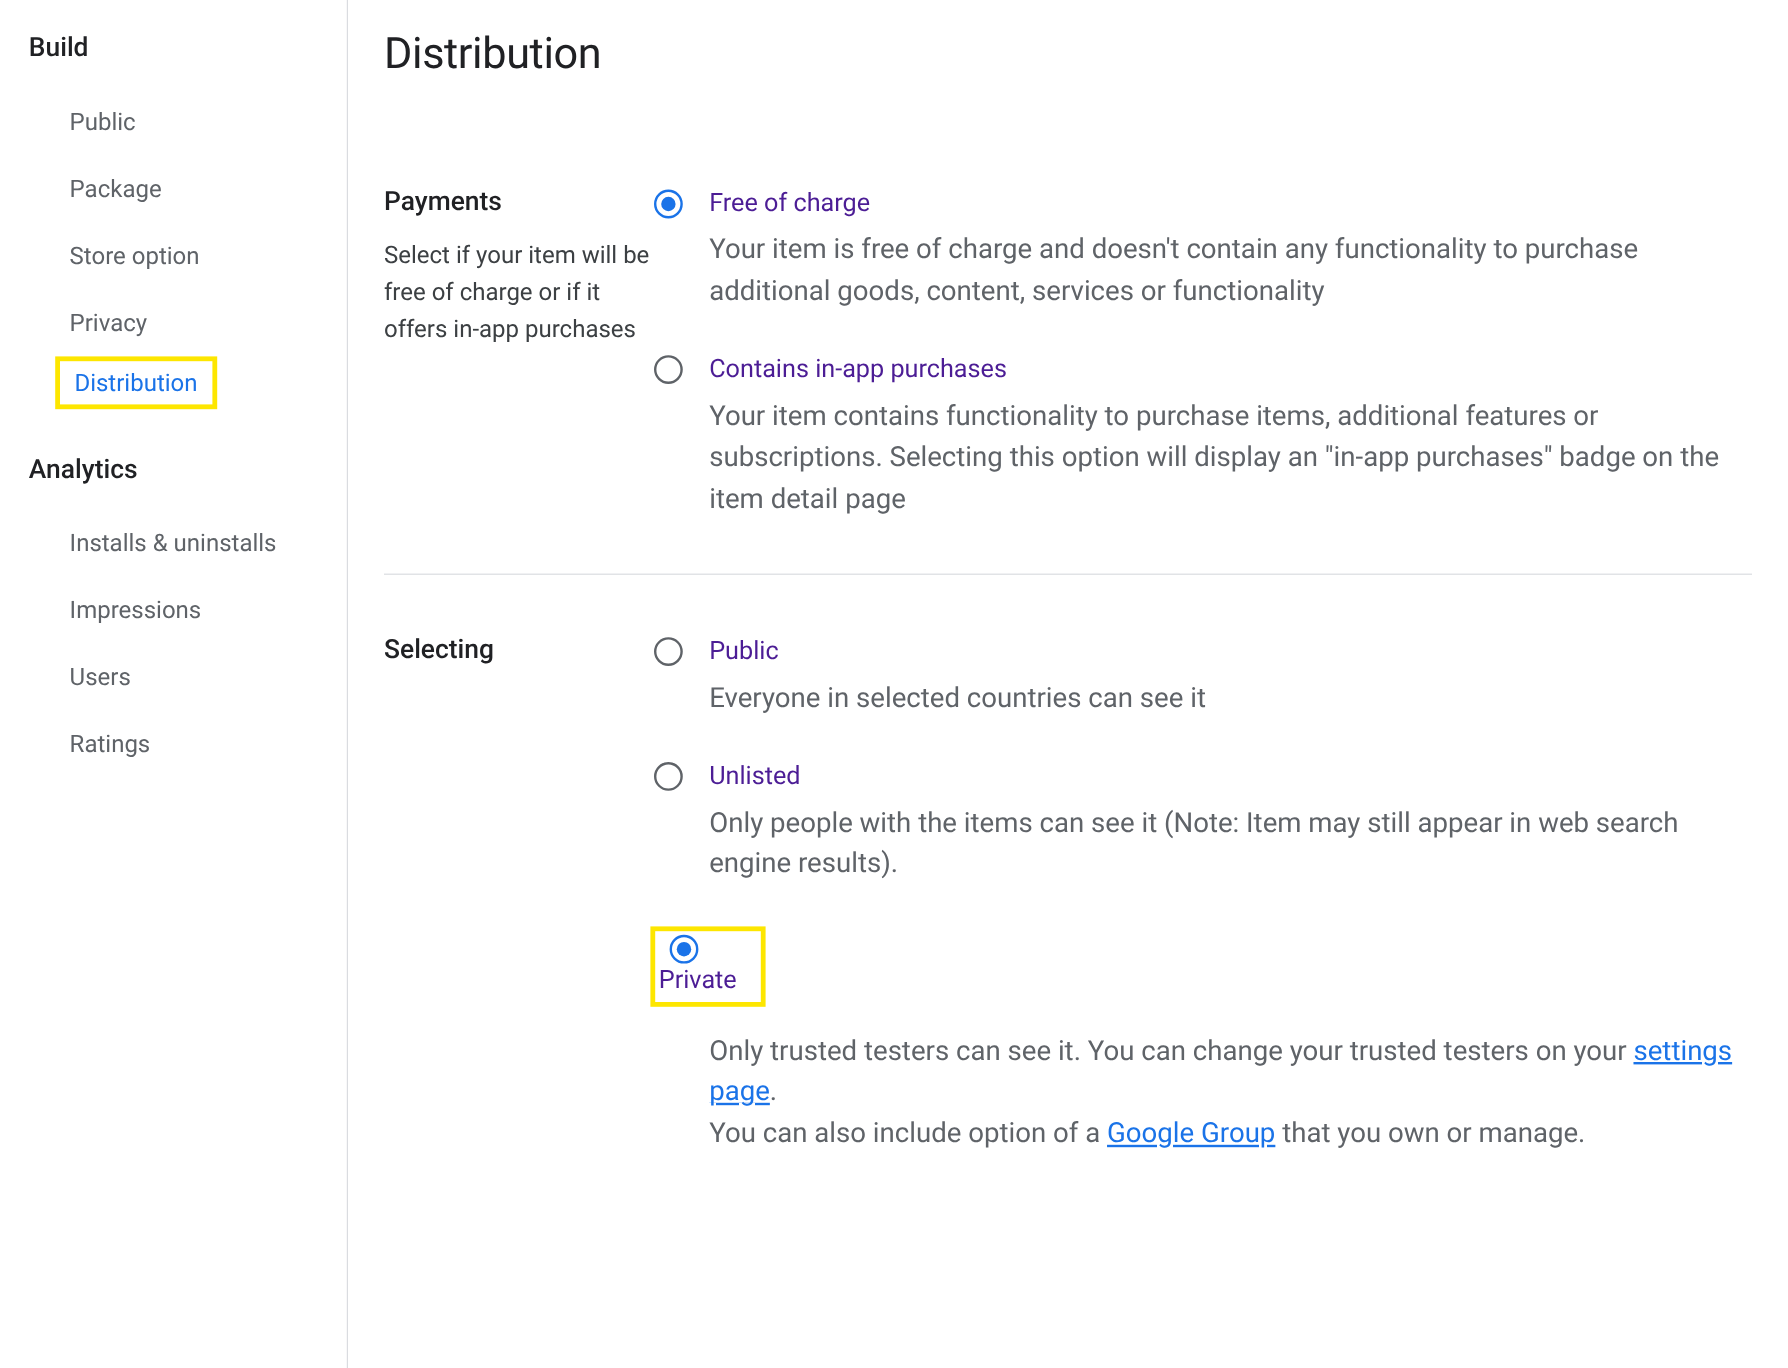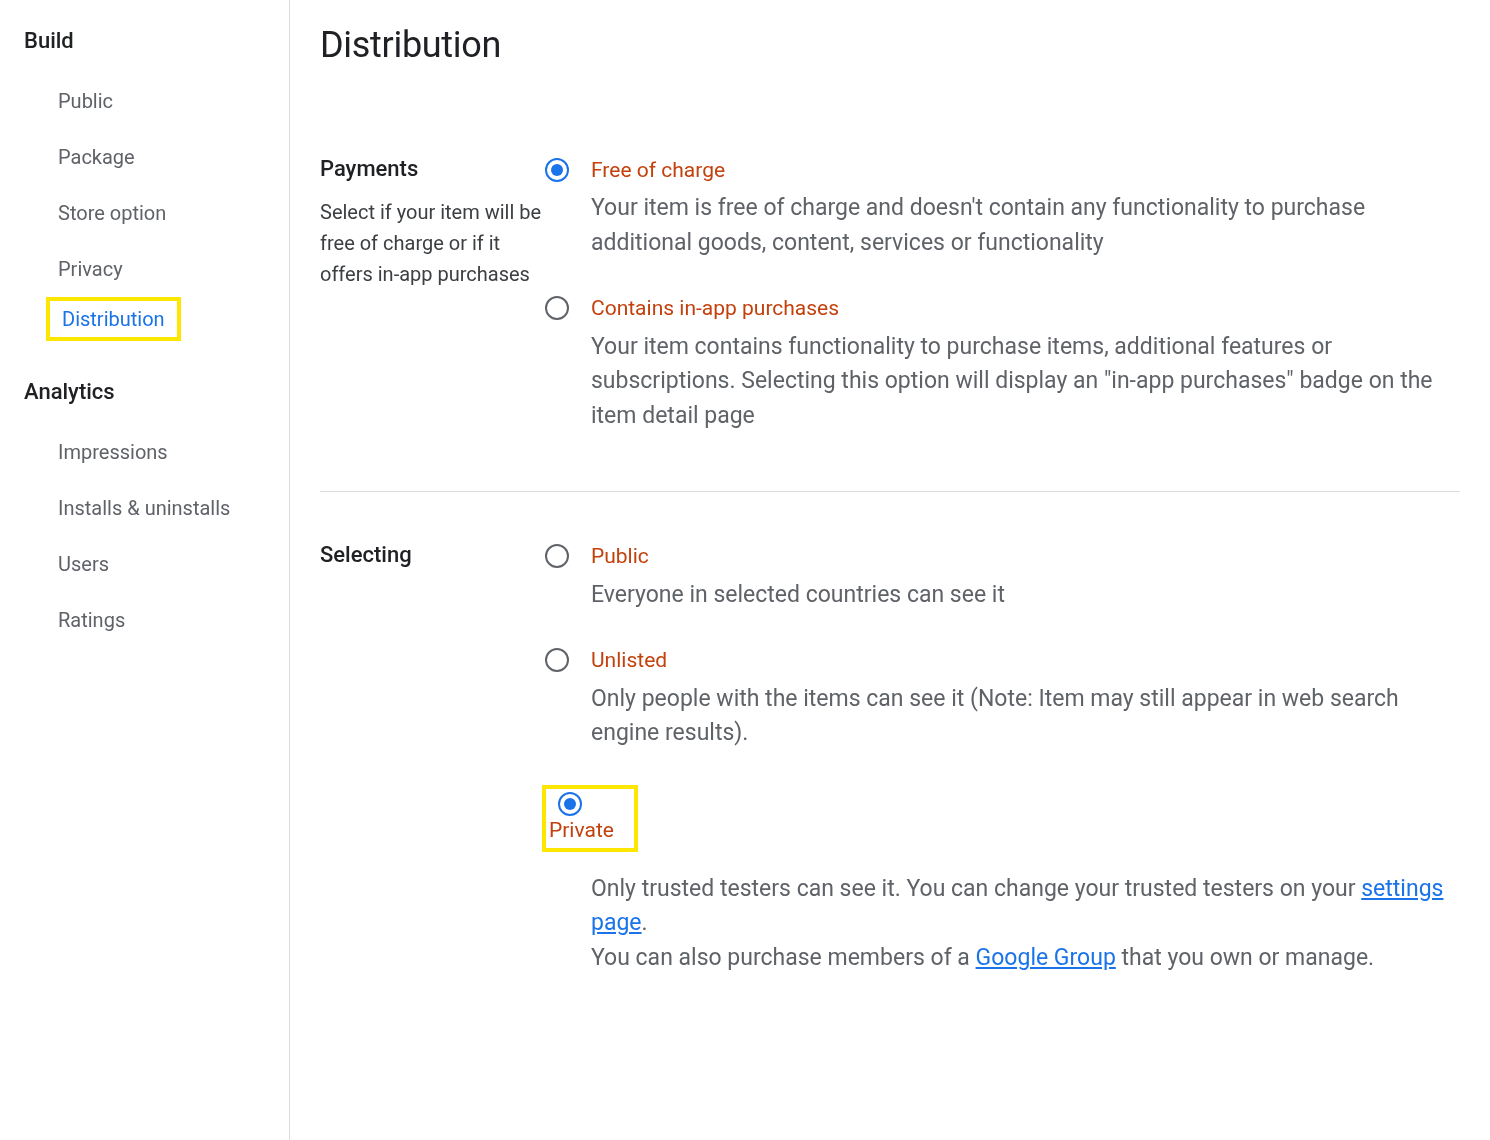--- a/index.html
+++ b/index.html
@@ -62,21 +62,21 @@
     .page-title {
       font-size: 36px;
       font-weight: 400;
       color: #202124;
       margin-bottom: 90px;
       letter-spacing: -0.3px;
     }
     .section {
       display: flex;
       margin-bottom: 50px;
-      padding-bottom: 58px;
+      padding-bottom: 45px;
     }
     .section.border-bottom {
       border-bottom: 1px solid #dadce0;
     }
     .section-left {
       width: 225px;
       flex-shrink: 0;
     }
     .section-title {
       font-size: 22px;
@@ -123,21 +123,21 @@
       width: 12px;
       height: 12px;
       border-radius: 50%;
       background: #1a73e8;
     }
     .radio-content {
       flex: 1;
     }
     .radio-label {
       font-size: 21px;
-      color: #c2410c;
+      color: #4c1d95;
       margin-bottom: 6px;
       line-height: 1.4;
     }
     .radio-description {
       font-size: 23px;
       color: #5f6368;
       line-height: 1.5;
     }
     .radio-description a {
       color: #1a73e8;
@@ -173,22 +173,22 @@
       <div><span class="sidebar-item">Public</span></div>
       <div><span class="sidebar-item">Package</span></div>
       <div><span class="sidebar-item">Store option</span></div>
       <div><span class="sidebar-item">Privacy</span></div>
       <div class="highlighted">
         <span class="sidebar-item active">Distribution</span>
       </div>
     </div>
     <div class="sidebar-section">
       <div class="sidebar-section-title">Analytics</div>
+      <div><span class="sidebar-item">Installs &amp; uninstalls</span></div>
       <div><span class="sidebar-item">Impressions</span></div>
-      <div><span class="sidebar-item">Installs &amp; uninstalls</span></div>
       <div><span class="sidebar-item">Users</span></div>
       <div><span class="sidebar-item">Ratings</span></div>
     </div>
   </div>
 
   <div class="main">
     <h1 class="page-title">Distribution</h1>
 
     <div class="section border-bottom">
       <div class="section-left">
@@ -232,20 +232,20 @@
             <div class="radio-description">Only people with the items can see it (Note: Item may still appear in web search engine results).</div>
           </div>
         </div>
         <div class="radio-option" style="display:block;">
           <div class="radio-highlight-wrap">
             <div class="radio-control selected"></div>
             <div class="radio-label">Private</div>
           </div>
           <div class="radio-description radio-desc-after" style="margin-left:46px;">
             <span>Only trusted testers can see it. You can change your trusted testers on your </span><a>settings page</a><span>.</span><br>
-            <span>You can also purchase members of a </span><a>Google Group</a><span> that you own or manage.</span>
+            <span>You can also include option of a </span><a>Google Group</a><span> that you own or manage.</span>
           </div>
         </div>
       </div>
     </div>
 
   </div>
 </div>
 
 </body></html>

